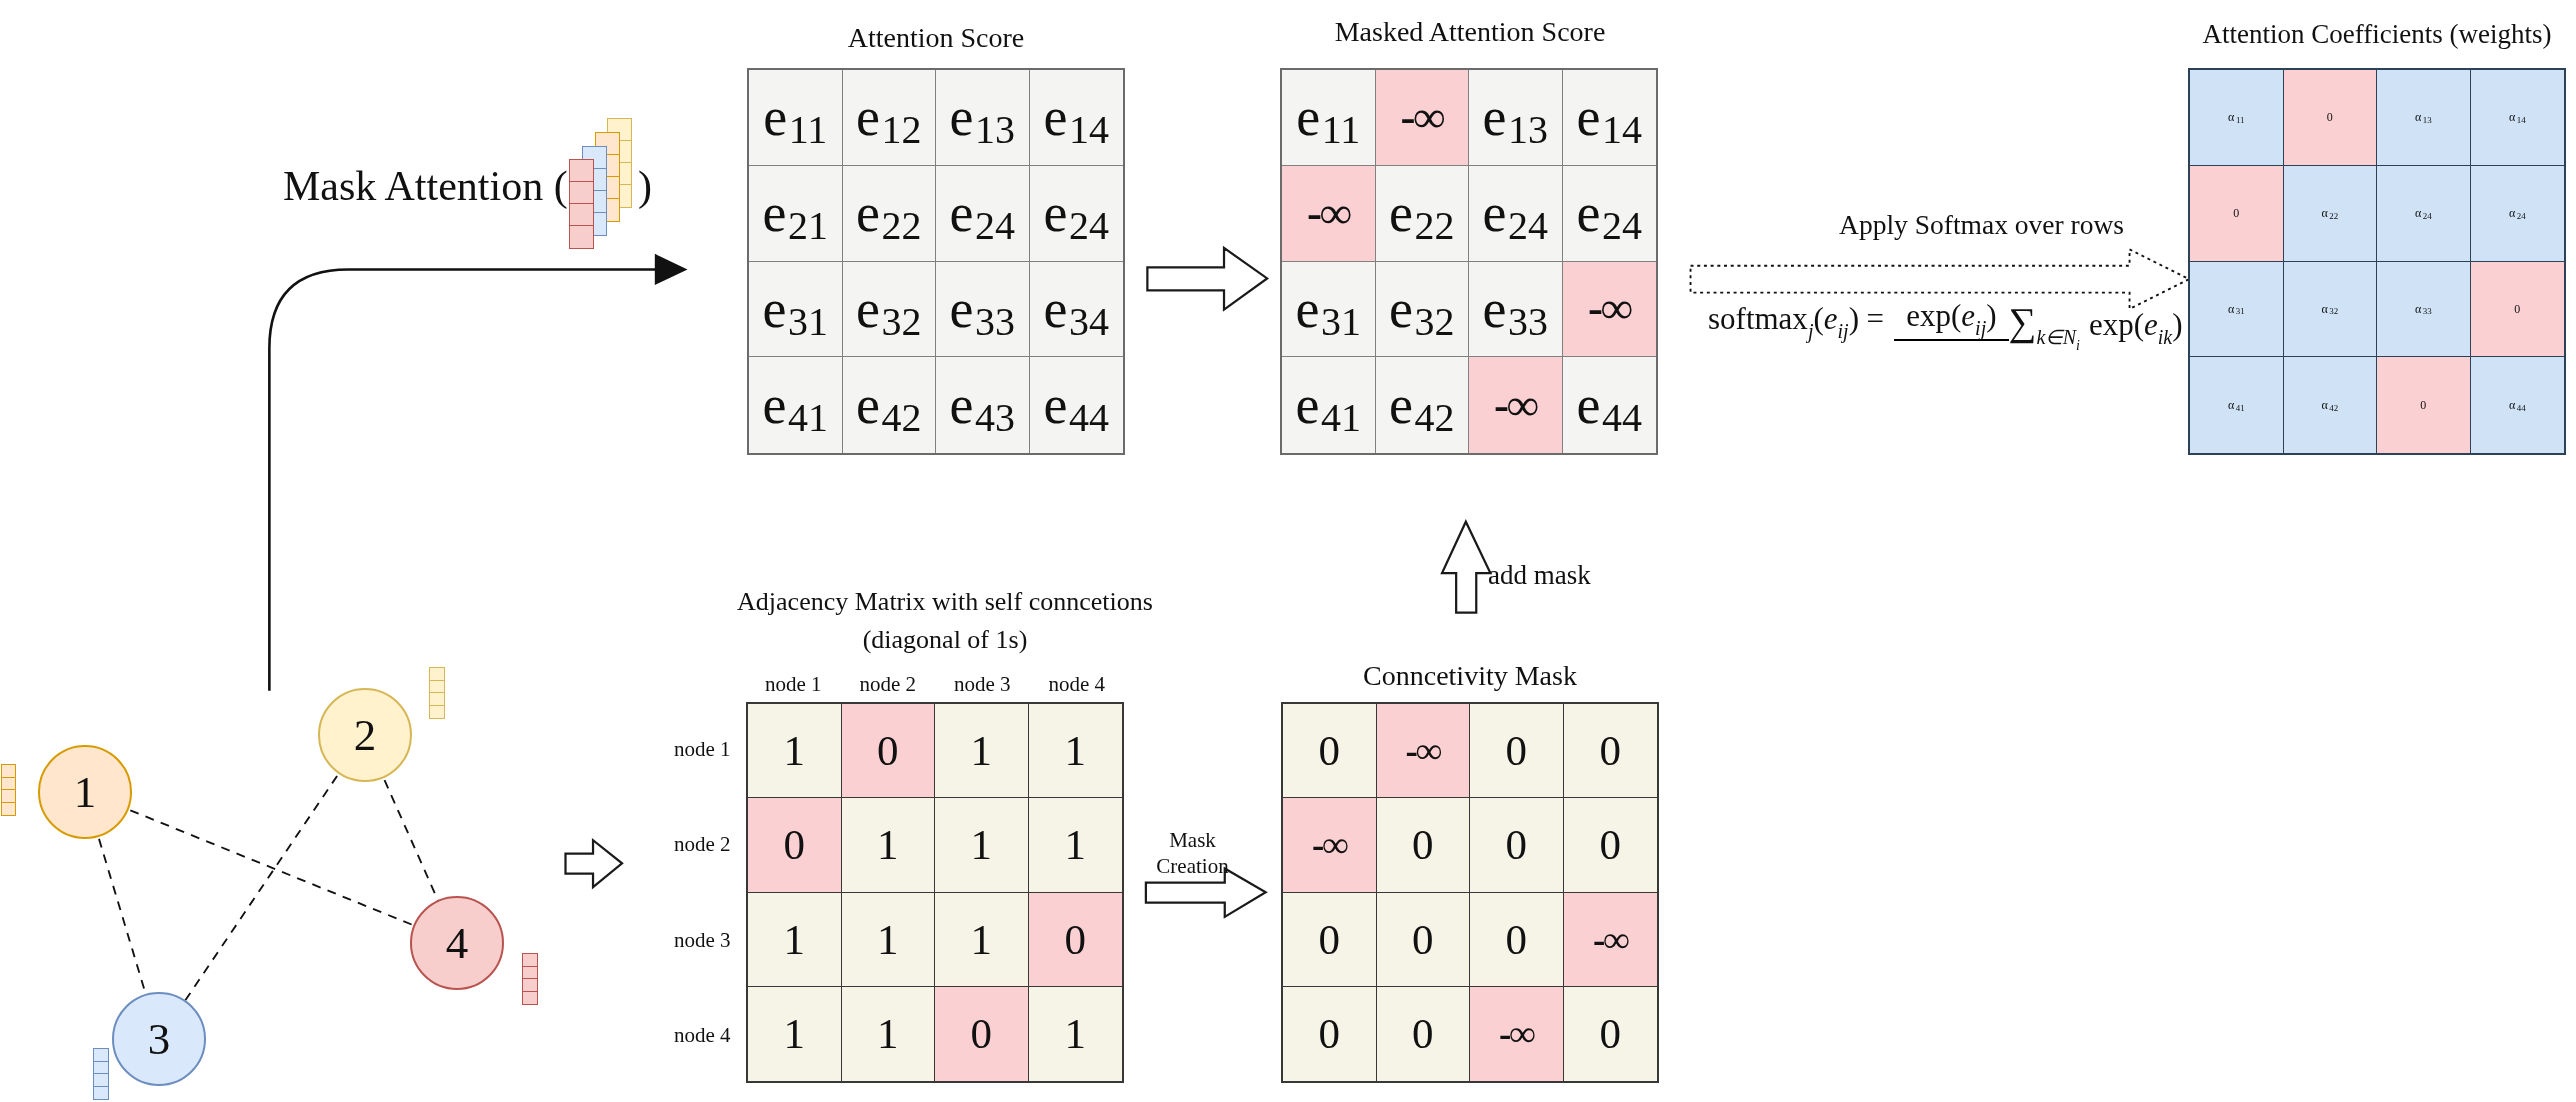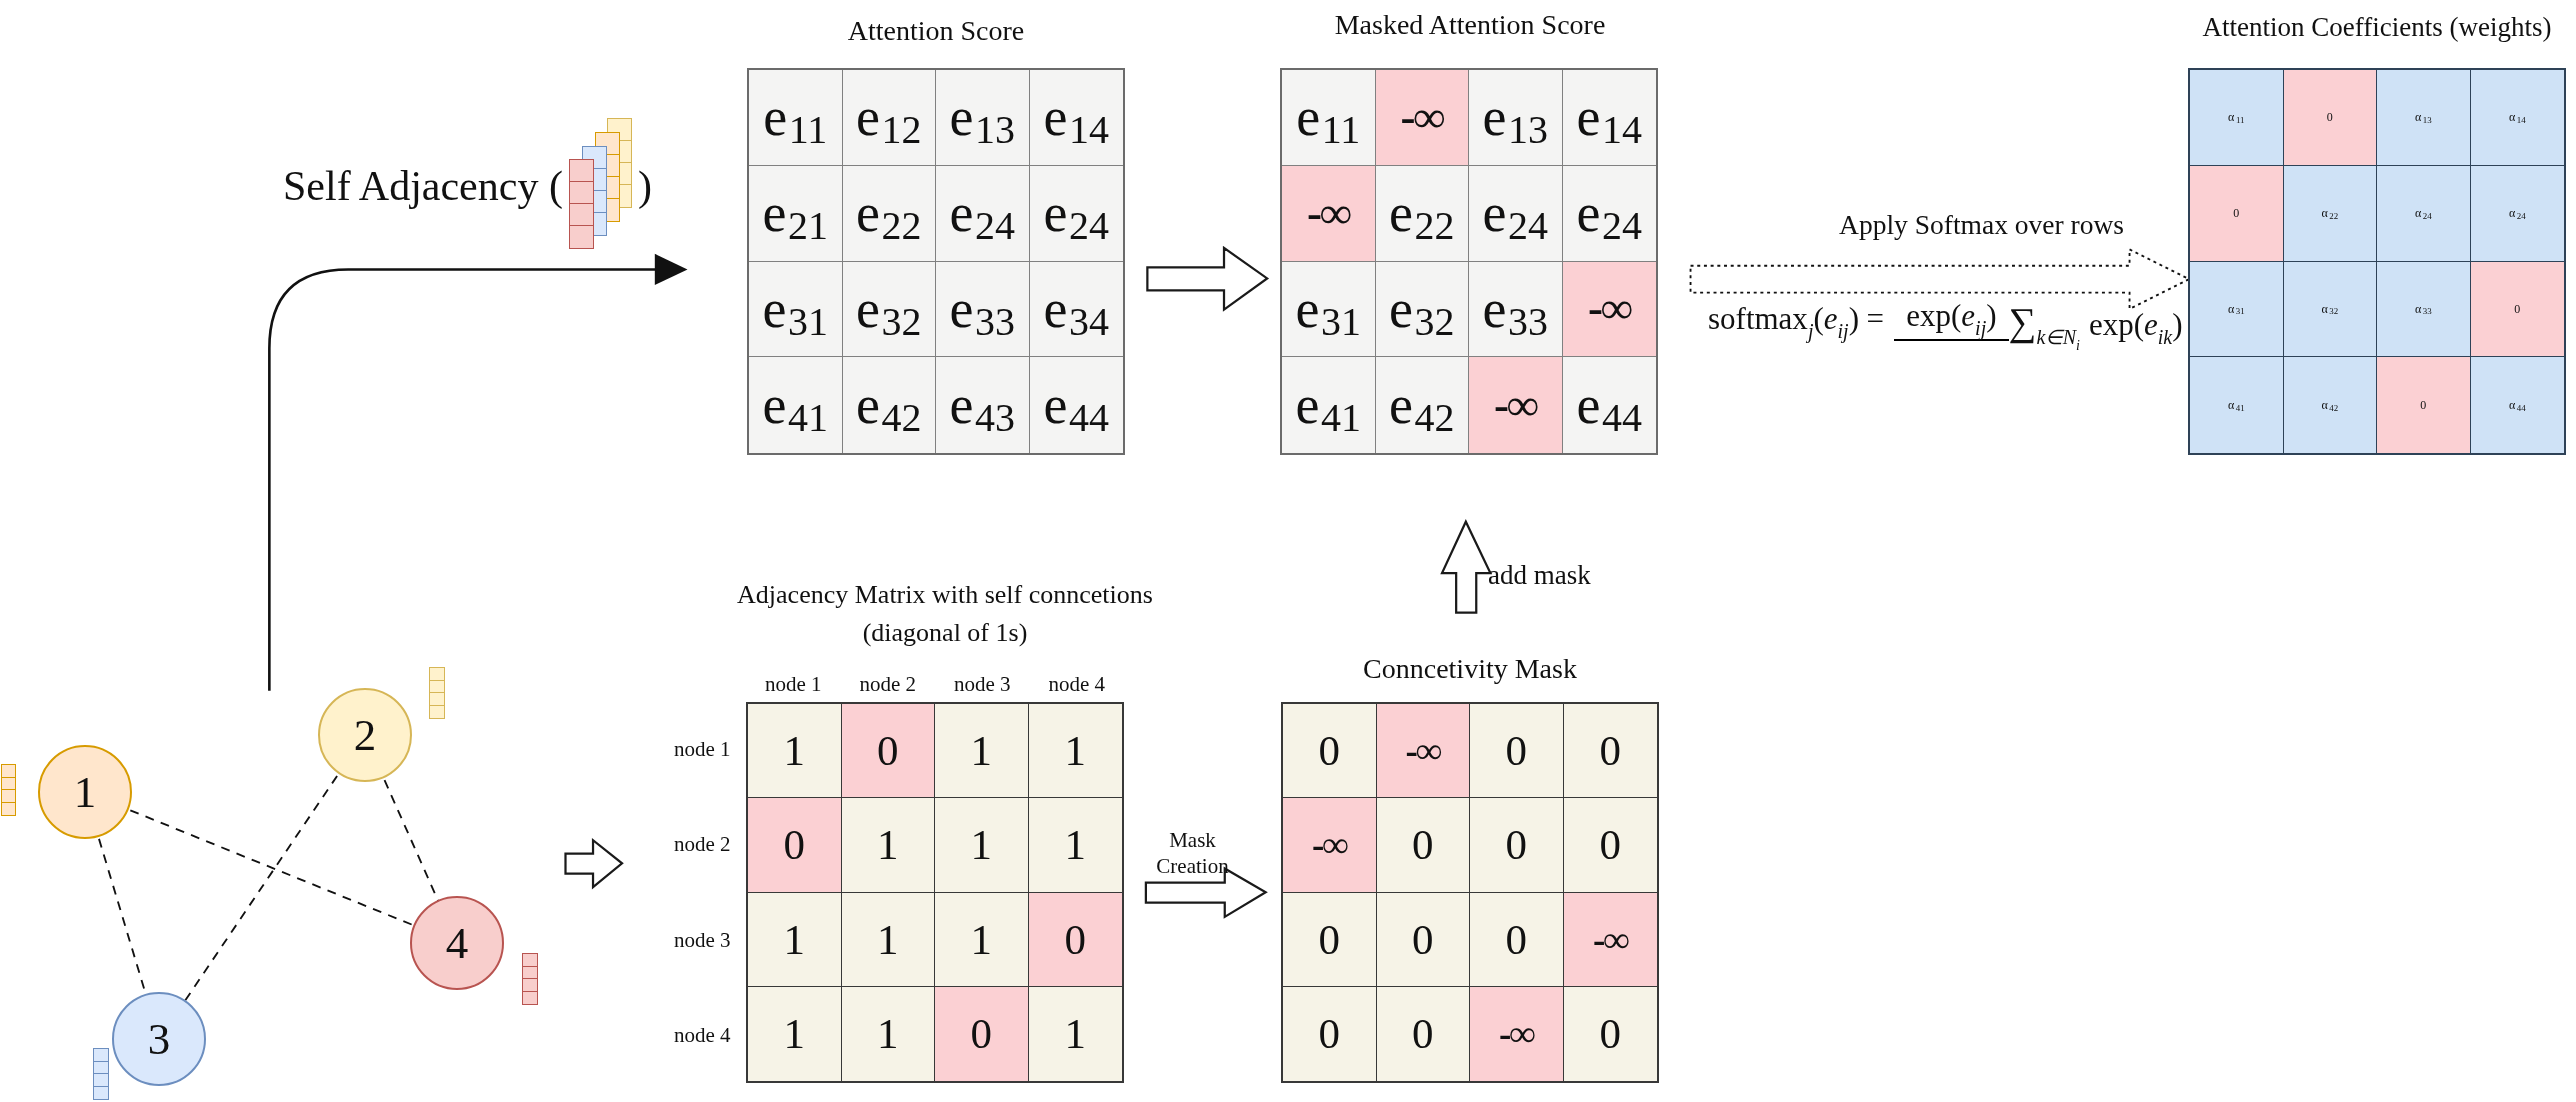--- a/index.html
+++ b/index.html
@@ -6,21 +6,21 @@
   #canvas{
     position:relative;width:2576px;height:1103px;overflow:hidden;
     font-family:"Liberation Serif", serif;color:#111;background:#ffffff;
   }
   svg{position:absolute;left:0;top:0;z-index:1;}
   .hollow{fill:#ffffff;stroke:#1a1a1a;stroke-width:3;}
   .flow{fill:none;stroke:#111;stroke-width:3.5;}
   .dotted-arrow{fill:#ffffff;stroke:#111;stroke-width:2.5;stroke-dasharray:4 5;}
   .edge{stroke:#111;stroke-width:2.5;stroke-dasharray:12 10;}
 
-  .title{position:absolute;text-align:center;font-size:28px;z-index:2;white-space:nowrap;}
+  .title{position:absolute;text-align:center;font-size:28px;z-index:2;white-space:nowrap;margin-top:7px;}
 
   .matrix{position:absolute;display:grid;grid-template-columns:repeat(4,1fr);grid-template-rows:repeat(4,1fr);z-index:2;box-sizing:border-box;}
   .m-top{border:2.2px solid #6b6b6b;}
   .m-top .cell{border-right:1.5px solid #808080;border-bottom:1.5px solid #808080;}
   .m-coef{border:2.2px solid #2e4257;}
   .m-coef .cell{border-right:1.9px solid #2e4257;border-bottom:1.9px solid #2e4257;}
   .m-bottom{border:2.2px solid #383838;}
   .m-bottom .cell{border-right:1.9px solid #383838;border-bottom:1.9px solid #383838;}
   .matrix .cell:nth-child(4n){border-right:none;}
   .matrix .cell:nth-child(n+13){border-bottom:none;}
@@ -84,21 +84,21 @@
     <path class="flow" d="M 362 928 L 362 468 Q 362 362 468 362 L 884 362"></path>
     <polygon points="880,341 924,362 880,383" fill="#111"></polygon>
     <path class="hollow" d="M 1542 359 L 1645 359 L 1645 333 L 1703 374 L 1645 416 L 1645 390 L 1542 390 Z"></path>
     <path class="hollow" d="M 760 1147 L 797 1147 L 797 1129 L 836 1160 L 797 1192 L 797 1174 L 760 1174 Z"></path>
     <path class="hollow" d="M 1540 1186 L 1646 1186 L 1646 1167 L 1701 1199 L 1646 1232 L 1646 1213 L 1540 1213 Z"></path>
     <path class="hollow" d="M 1957 823 L 1957 770 L 1938 770 L 1970 701 L 2003 770 L 1984 770 L 1984 823 Z"></path>
     <path class="dotted-arrow" d="M 2272 357 L 2862 357 L 2862 335 L 2942 375 L 2862 415 L 2862 393 L 2272 393 Z"></path>
   </svg>
 
   <div class="sa-label">
-    <span>Self Adjacency (</span>
+    <span>Mask Attention (</span>
   </div>
   <div class="sa-close">)</div>
   <div id="cluster-stacks">
       <div class="stack" style="left: 607px; top: 118px; z-index: 4;">
         <div class="vcell" style="width: 25px; height: 24px; background: rgb(255, 242, 204); border: 1.9px solid rgb(214, 182, 86); margin-top: 0px;"></div>
         <div class="vcell" style="width: 25px; height: 24px; background: rgb(255, 242, 204); border: 1.9px solid rgb(214, 182, 86); margin-top: -1.9px;"></div>
         <div class="vcell" style="width: 25px; height: 24px; background: rgb(255, 242, 204); border: 1.9px solid rgb(214, 182, 86); margin-top: -1.9px;"></div>
         <div class="vcell" style="width: 25px; height: 24px; background: rgb(255, 242, 204); border: 1.9px solid rgb(214, 182, 86); margin-top: -1.9px;"></div>
       </div>
       <div class="stack" style="left: 595px; top: 132px; z-index: 5;">

